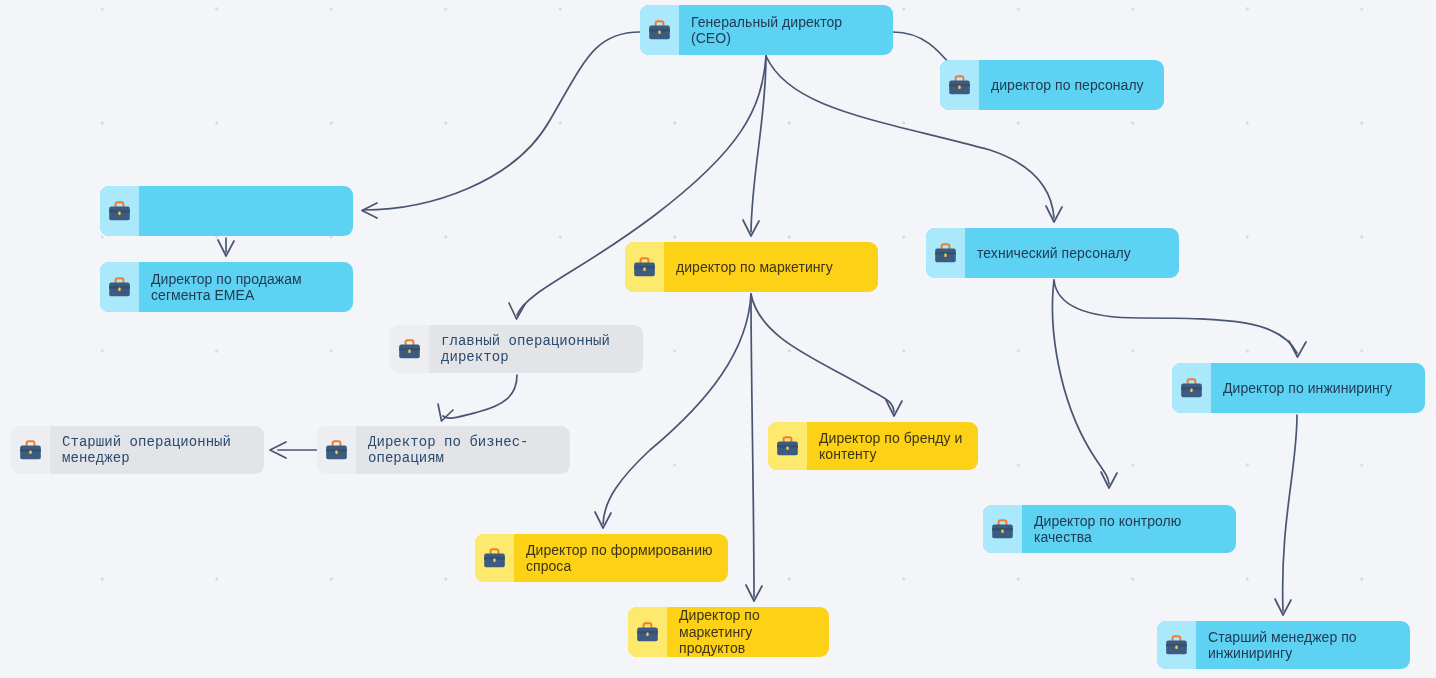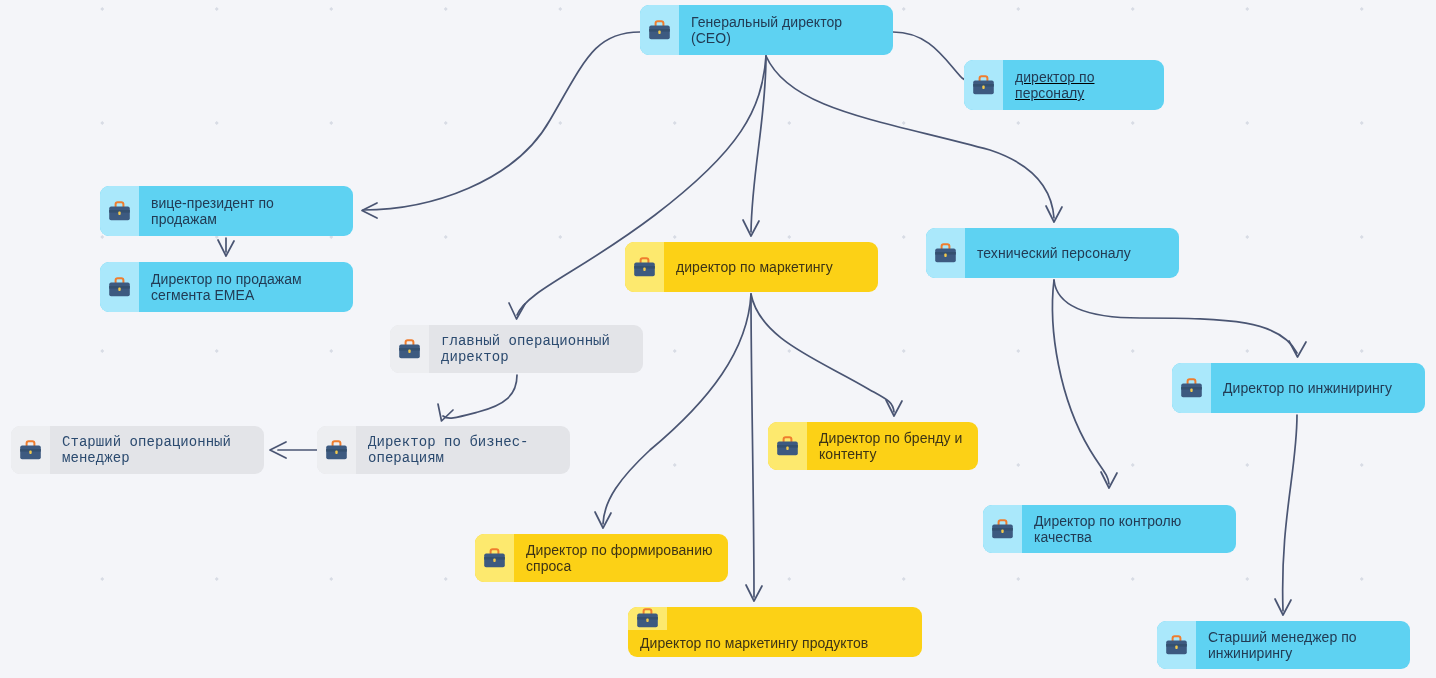--- a/index.html
+++ b/index.html
@@ -155,41 +155,40 @@
         <div class="node-icon">
           <svg class="briefcase" width="25" height="23" viewBox="0 0 25 23" xmlns="http://www.w3.org/2000/svg">
             <path d="M8.6 6.4 V4.3 C8.6 3.1 9.5 2.2 10.7 2.2 H14.3 C15.5 2.2 16.4 3.1 16.4 4.3 V6.4" fill="none" stroke="#ef7d2e" stroke-width="2.0" stroke-linecap="round" stroke-linejoin="round"></path>
             <rect x="2.2" y="6.6" width="20.6" height="13.6" rx="1.9" fill="#3d5a80"></rect>
             <rect x="2.2" y="10.0" width="20.6" height="2.6" fill="#34506f"></rect>
             <rect x="11.3" y="11.6" width="2.4" height="3.4" rx="0.9" fill="#f2c94c"></rect>
           </svg>
         </div>
         <div class="node-label">Генеральный директор (CEO)</div>
       </div>
-      <div class="node blue" style="left: 964px; top: 60px; width: 200px; height: 50px; text-decoration: underline;">
+      <div class="node blue" style="left: 940px; top: 60px; width: 224px; height: 50px;">
         <div class="node-icon">
           <svg class="briefcase" width="25" height="23" viewBox="0 0 25 23" xmlns="http://www.w3.org/2000/svg">
             <path d="M8.6 6.4 V4.3 C8.6 3.1 9.5 2.2 10.7 2.2 H14.3 C15.5 2.2 16.4 3.1 16.4 4.3 V6.4" fill="none" stroke="#ef7d2e" stroke-width="2.0" stroke-linecap="round" stroke-linejoin="round"></path>
             <rect x="2.2" y="6.6" width="20.6" height="13.6" rx="1.9" fill="#3d5a80"></rect>
             <rect x="2.2" y="10.0" width="20.6" height="2.6" fill="#34506f"></rect>
             <rect x="11.3" y="11.6" width="2.4" height="3.4" rx="0.9" fill="#f2c94c"></rect>
           </svg>
         </div>
         <div class="node-label">директор по персоналу</div>
       </div>
       <div class="node blue" style="left: 100px; top: 186px; width: 253px; height: 50px;">
         <div class="node-icon">
           <svg class="briefcase" width="25" height="23" viewBox="0 0 25 23" xmlns="http://www.w3.org/2000/svg">
             <path d="M8.6 6.4 V4.3 C8.6 3.1 9.5 2.2 10.7 2.2 H14.3 C15.5 2.2 16.4 3.1 16.4 4.3 V6.4" fill="none" stroke="#ef7d2e" stroke-width="2.0" stroke-linecap="round" stroke-linejoin="round"></path>
             <rect x="2.2" y="6.6" width="20.6" height="13.6" rx="1.9" fill="#3d5a80"></rect>
             <rect x="2.2" y="10.0" width="20.6" height="2.6" fill="#34506f"></rect>
             <rect x="11.3" y="11.6" width="2.4" height="3.4" rx="0.9" fill="#f2c94c"></rect>
           </svg>
         </div>
-        <div class="node-label">вице-президент по продажам</div>
       </div>
       <div class="node blue" style="left: 100px; top: 262px; width: 253px; height: 50px;">
         <div class="node-icon">
           <svg class="briefcase" width="25" height="23" viewBox="0 0 25 23" xmlns="http://www.w3.org/2000/svg">
             <path d="M8.6 6.4 V4.3 C8.6 3.1 9.5 2.2 10.7 2.2 H14.3 C15.5 2.2 16.4 3.1 16.4 4.3 V6.4" fill="none" stroke="#ef7d2e" stroke-width="2.0" stroke-linecap="round" stroke-linejoin="round"></path>
             <rect x="2.2" y="6.6" width="20.6" height="13.6" rx="1.9" fill="#3d5a80"></rect>
             <rect x="2.2" y="10.0" width="20.6" height="2.6" fill="#34506f"></rect>
             <rect x="11.3" y="11.6" width="2.4" height="3.4" rx="0.9" fill="#f2c94c"></rect>
           </svg>
         </div>
@@ -287,21 +286,21 @@
         <div class="node-icon">
           <svg class="briefcase" width="25" height="23" viewBox="0 0 25 23" xmlns="http://www.w3.org/2000/svg">
             <path d="M8.6 6.4 V4.3 C8.6 3.1 9.5 2.2 10.7 2.2 H14.3 C15.5 2.2 16.4 3.1 16.4 4.3 V6.4" fill="none" stroke="#ef7d2e" stroke-width="2.0" stroke-linecap="round" stroke-linejoin="round"></path>
             <rect x="2.2" y="6.6" width="20.6" height="13.6" rx="1.9" fill="#3d5a80"></rect>
             <rect x="2.2" y="10.0" width="20.6" height="2.6" fill="#34506f"></rect>
             <rect x="11.3" y="11.6" width="2.4" height="3.4" rx="0.9" fill="#f2c94c"></rect>
           </svg>
         </div>
         <div class="node-label">Директор по формированию спроса</div>
       </div>
-      <div class="node yellow" style="left: 628px; top: 607px; width: 294px; height: 50px; flex-direction: column;">
+      <div class="node yellow" style="left: 628px; top: 607px; width: 201px; height: 50px;">
         <div class="node-icon">
           <svg class="briefcase" width="25" height="23" viewBox="0 0 25 23" xmlns="http://www.w3.org/2000/svg">
             <path d="M8.6 6.4 V4.3 C8.6 3.1 9.5 2.2 10.7 2.2 H14.3 C15.5 2.2 16.4 3.1 16.4 4.3 V6.4" fill="none" stroke="#ef7d2e" stroke-width="2.0" stroke-linecap="round" stroke-linejoin="round"></path>
             <rect x="2.2" y="6.6" width="20.6" height="13.6" rx="1.9" fill="#3d5a80"></rect>
             <rect x="2.2" y="10.0" width="20.6" height="2.6" fill="#34506f"></rect>
             <rect x="11.3" y="11.6" width="2.4" height="3.4" rx="0.9" fill="#f2c94c"></rect>
           </svg>
         </div>
         <div class="node-label">Директор по маркетингу продуктов</div>
       </div>

